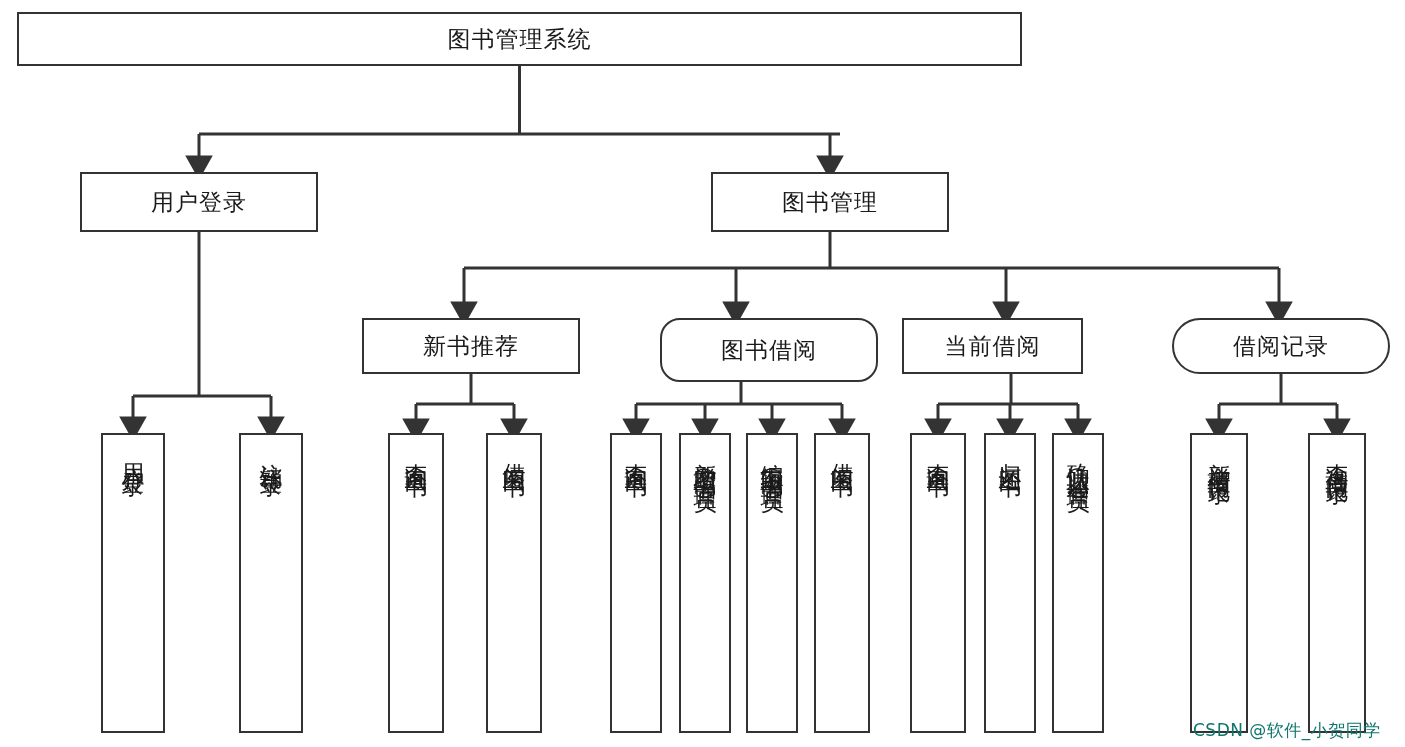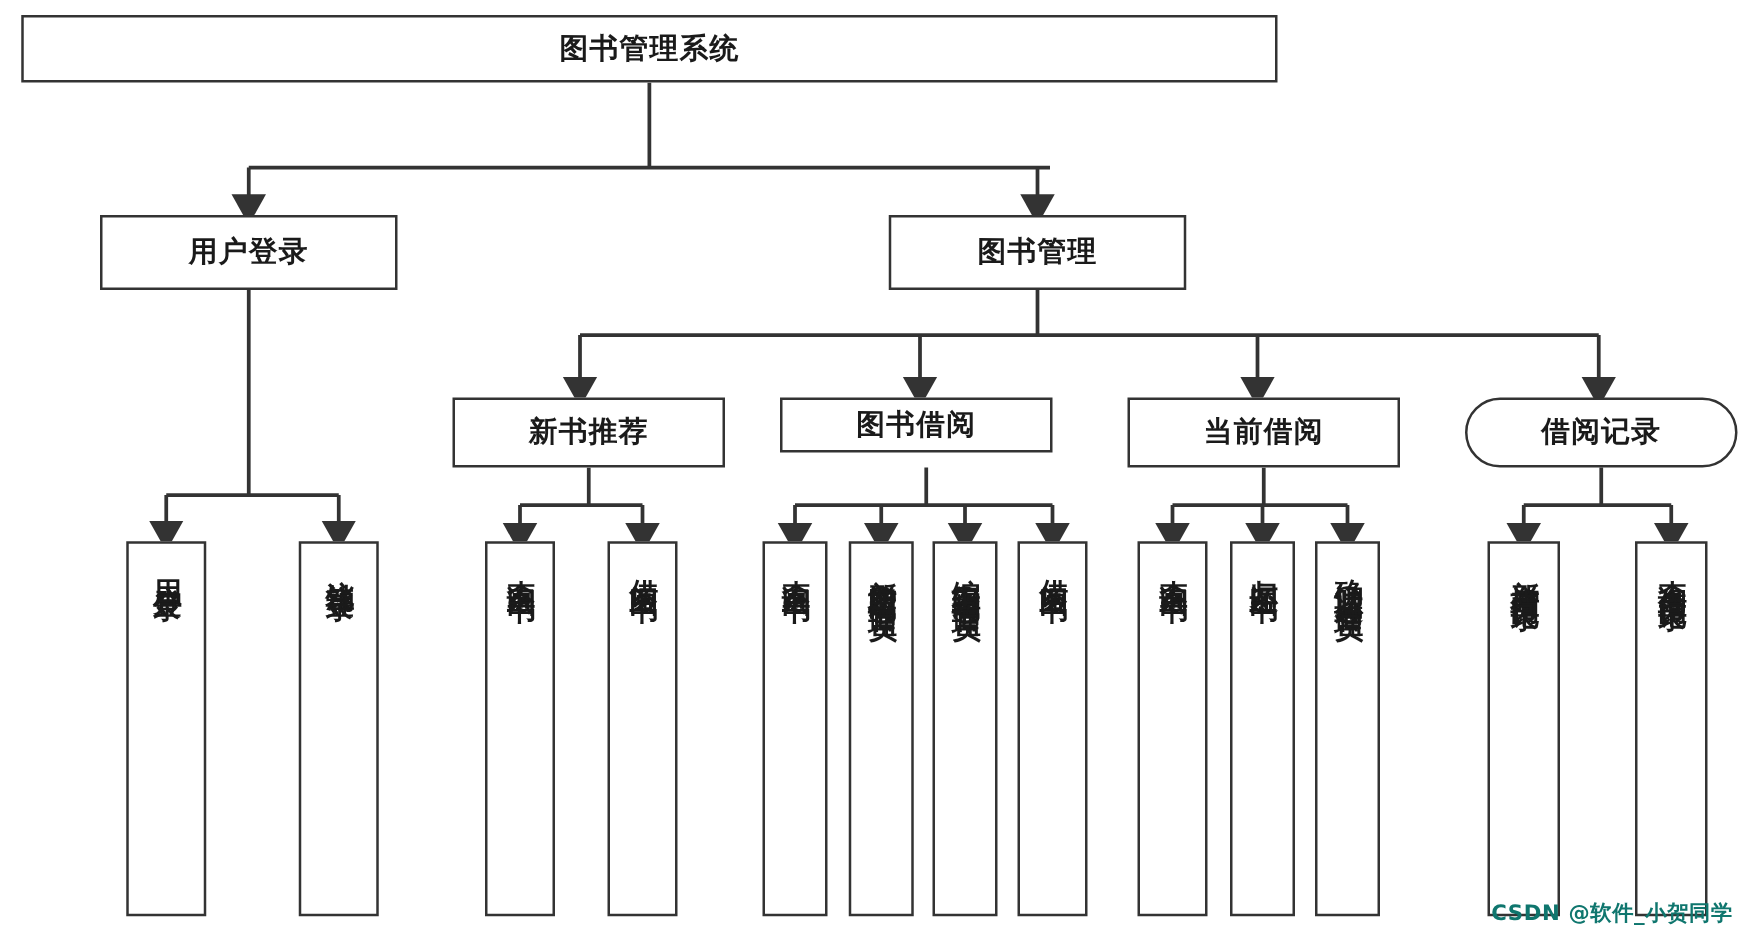--- a/index.html
+++ b/index.html
@@ -8,21 +8,20 @@
     padding: 0;
     background: #ffffff;
   }
   #canvas {
     position: relative;
     width: 1405px;
     height: 747px;
     background: #ffffff;
     font-family: "DejaVu Sans", "Liberation Sans", sans-serif;
     overflow: hidden;
-    font-weight: bold;
   }
   #edges {
     position: absolute;
     left: 0;
     top: 0;
     width: 1405px;
     height: 747px;
     pointer-events: none;
   }
   .node {
@@ -131,24 +130,24 @@
   <div class="node horiz" style="left:80px; top:172px; width:238px; height:60px;">
     <span class="node-label">用户登录</span>
   </div>
   <div class="node horiz" style="left:362px; top:318px; width:218px; height:56px;">
     <span class="node-label">新书推荐</span>
   </div>
 
   <div class="node horiz" style="left:711px; top:172px; width:238px; height:60px;">
     <span class="node-label">图书管理</span>
   </div>
-  <div class="node horiz" style="left:624px; top:318px; width:218px; height:44px;">
+  <div class="node horiz" style="left:660px; top:318px; width:218px; height:64px;border-radius:20px;">
     <span class="node-label">图书借阅</span>
   </div>
-  <div class="node horiz" style="left:902px; top:318px; width:218px; height:56px;">
+  <div class="node horiz" style="left:902px; top:318px; width:181px; height:56px;">
     <span class="node-label">当前借阅</span>
   </div>
   <div class="node horiz" style="left:1172px; top:318px; width:218px; height:56px;border-radius:28px;">
     <span class="node-label">借阅记录</span>
   </div>
 
   <div class="node vert" style="left:101px; top:433px; width:64px; height:300px;">
     <span class="node-label">用户登录</span>
   </div>
   <div class="node vert" style="left:239px; top:433px; width:64px; height:300px;">

